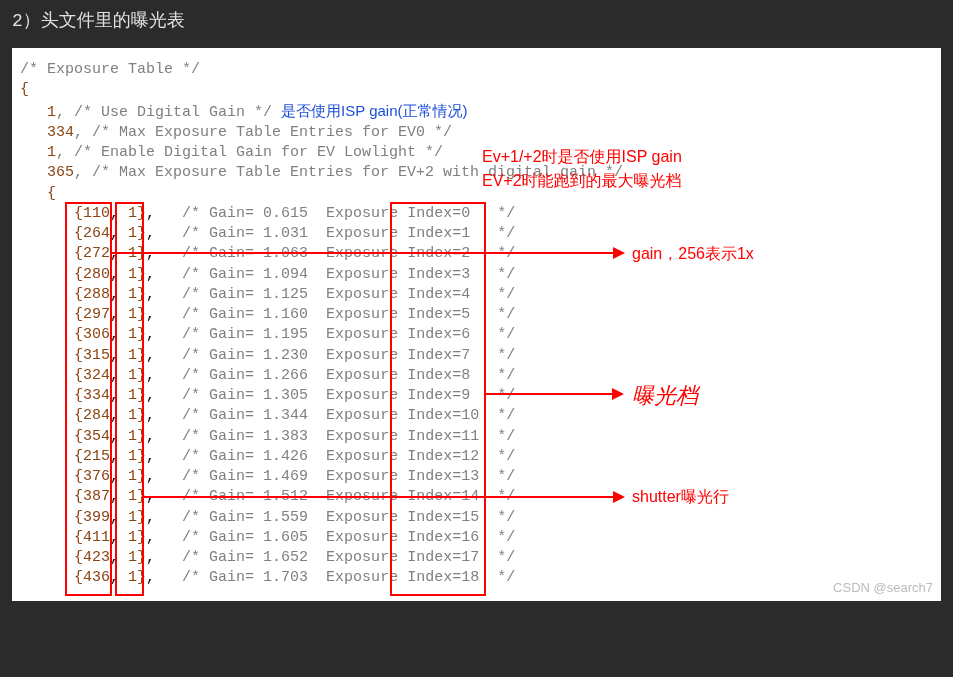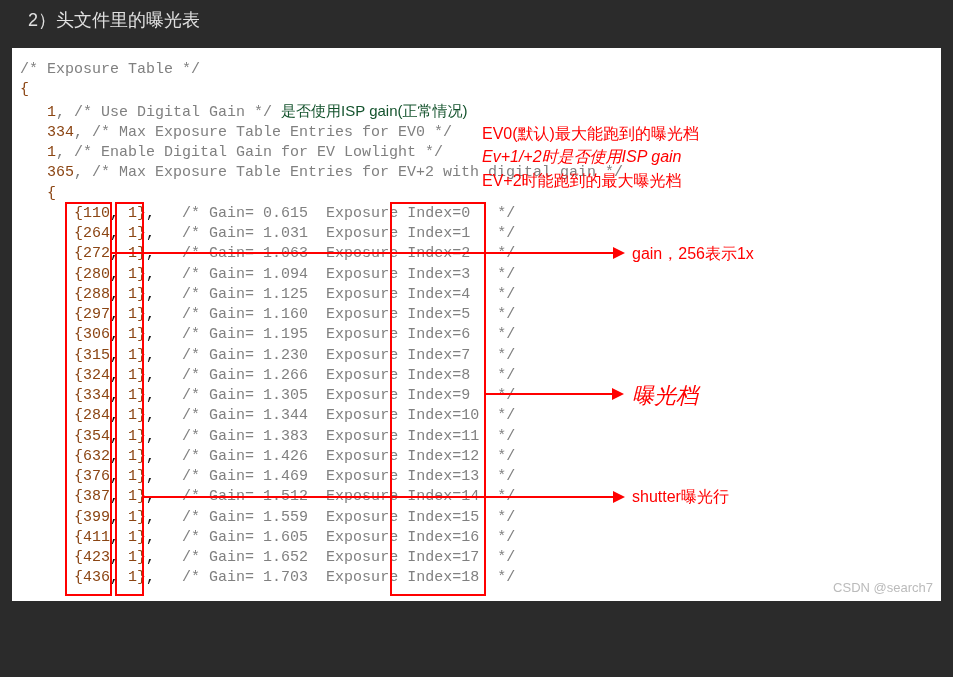--- a/index.html
+++ b/index.html
@@ -5,37 +5,38 @@
   body {
     margin: 0;
     padding: 0;
     font-family: Arial, "Microsoft YaHei", sans-serif;
     background: #2b2b2b;
     width: 953px;
   }
   .header {
     color: #e0e0e0;
     font-size: 18px;
-    padding: 8px 28px;
+    padding: 8px 12px;
+    font-family: Liberation Mono, monospace;
   }
   .code-container {
     background: #fff;
     margin: 8px 12px 0 12px;
     padding: 12px 8px;
     position: relative;
     font-family: "Courier New", monospace;
     font-size: 15px;
     line-height: 1.35;
     color: #111;
   }
   .gray { color: #808080; }
   .brown { color: #8b4513; }
   .line { white-space: pre; }
   .red-text {
-    color: #14532d;
+    color: #1d4ed8;
     font-family: "Microsoft YaHei", Arial, sans-serif;
   }
   .annot {
     position: absolute;
     color: #ff0000;
     font-family: "Microsoft YaHei", Arial, sans-serif;
     font-size: 16px;
     white-space: nowrap;
   }
   .box {
@@ -84,21 +85,21 @@
       <div class="line">      <span class="brown">{272</span>,<span class="brown"> 1</span><span class="brown">}</span>,   <span class="gray">/* Gain= 1.063  Exposure Index=2   */</span></div>
       <div class="line">      <span class="brown">{280</span>,<span class="brown"> 1</span><span class="brown">}</span>,   <span class="gray">/* Gain= 1.094  Exposure Index=3   */</span></div>
       <div class="line">      <span class="brown">{288</span>,<span class="brown"> 1</span><span class="brown">}</span>,   <span class="gray">/* Gain= 1.125  Exposure Index=4   */</span></div>
       <div class="line">      <span class="brown">{297</span>,<span class="brown"> 1</span><span class="brown">}</span>,   <span class="gray">/* Gain= 1.160  Exposure Index=5   */</span></div>
       <div class="line">      <span class="brown">{306</span>,<span class="brown"> 1</span><span class="brown">}</span>,   <span class="gray">/* Gain= 1.195  Exposure Index=6   */</span></div>
       <div class="line">      <span class="brown">{315</span>,<span class="brown"> 1</span><span class="brown">}</span>,   <span class="gray">/* Gain= 1.230  Exposure Index=7   */</span></div>
       <div class="line">      <span class="brown">{324</span>,<span class="brown"> 1</span><span class="brown">}</span>,   <span class="gray">/* Gain= 1.266  Exposure Index=8   */</span></div>
       <div class="line">      <span class="brown">{334</span>,<span class="brown"> 1</span><span class="brown">}</span>,   <span class="gray">/* Gain= 1.305  Exposure Index=9   */</span></div>
       <div class="line">      <span class="brown">{284</span>,<span class="brown"> 1</span><span class="brown">}</span>,   <span class="gray">/* Gain= 1.344  Exposure Index=10  */</span></div>
       <div class="line">      <span class="brown">{354</span>,<span class="brown"> 1</span><span class="brown">}</span>,   <span class="gray">/* Gain= 1.383  Exposure Index=11  */</span></div>
-      <div class="line">      <span class="brown">{632</span>,<span class="brown"> 1</span><span class="brown">}</span>,   <span class="gray">/* Gain= 1.426  Exposure Index=12  */</span></div>
+      <div class="line">      <span class="brown">{215</span>,<span class="brown"> 1</span><span class="brown">}</span>,   <span class="gray">/* Gain= 1.426  Exposure Index=12  */</span></div>
       <div class="line">      <span class="brown">{376</span>,<span class="brown"> 1</span><span class="brown">}</span>,   <span class="gray">/* Gain= 1.469  Exposure Index=13  */</span></div>
       <div class="line">      <span class="brown">{387</span>,<span class="brown"> 1</span><span class="brown">}</span>,   <span class="gray">/* Gain= 1.512  Exposure Index=14  */</span></div>
       <div class="line">      <span class="brown">{399</span>,<span class="brown"> 1</span><span class="brown">}</span>,   <span class="gray">/* Gain= 1.559  Exposure Index=15  */</span></div>
       <div class="line">      <span class="brown">{411</span>,<span class="brown"> 1</span><span class="brown">}</span>,   <span class="gray">/* Gain= 1.605  Exposure Index=16  */</span></div>
       <div class="line">      <span class="brown">{423</span>,<span class="brown"> 1</span><span class="brown">}</span>,   <span class="gray">/* Gain= 1.652  Exposure Index=17  */</span></div>
       <div class="line">      <span class="brown">{436</span>,<span class="brown"> 1</span><span class="brown">}</span>,   <span class="gray">/* Gain= 1.703  Exposure Index=18  */</span></div>
     </div>
 
   <div class="box" style="left:53px; top:154px; width:43px; height:390px;"></div>
   <div class="box" style="left:103px; top:154px; width:25px; height:390px;"></div>
@@ -106,21 +107,20 @@
 
   <div class="arrow-line" style="left:99px; top:204px; width:502px;"></div>
   <div class="arrow-head" style="left:601px; top:199px;"></div>
 
   <div class="arrow-line" style="left:472px; top:345px; width:128px;"></div>
   <div class="arrow-head" style="left:600px; top:340px;"></div>
 
   <div class="arrow-line" style="left:131px; top:448px; width:470px;"></div>
   <div class="arrow-head" style="left:601px; top:443px;"></div>
 
-  <div class="annot" style="left:470px; top:75px;">EV0(默认)最大能跑到的曝光档</div>
-  <div class="annot" style="left:470px; top:98px;font-style:italic;">Ev+1/+2时是否使用ISP gain</div>
+  <div class="annot" style="left:470px; top:98px;">Ev+1/+2时是否使用ISP gain</div>
   <div class="annot" style="left:470px; top:122px;">EV+2时能跑到的最大曝光档</div>
   <div class="annot" style="left:620px; top:195px;text-align:center;">gain，256表示1x</div>
   <div class="annot" style="left:620px; top:333px; font-size:22px;font-style:italic;">曝光档</div>
   <div class="annot" style="left:620px; top:438px;">shutter曝光行</div>
 
   <div class="watermark">CSDN @search7</div>
 </div>
 
 </body></html>

